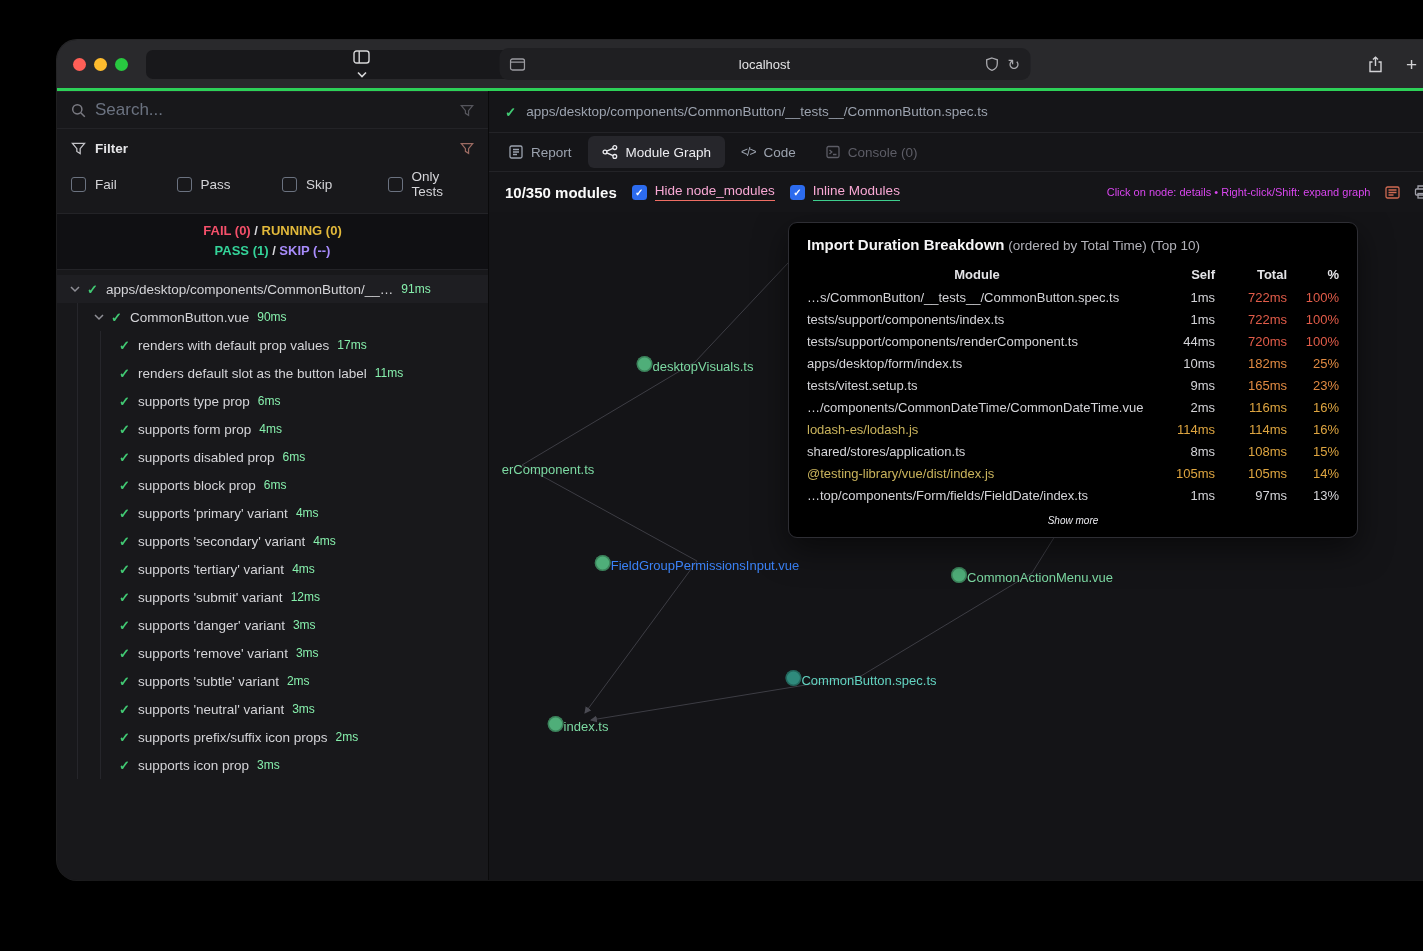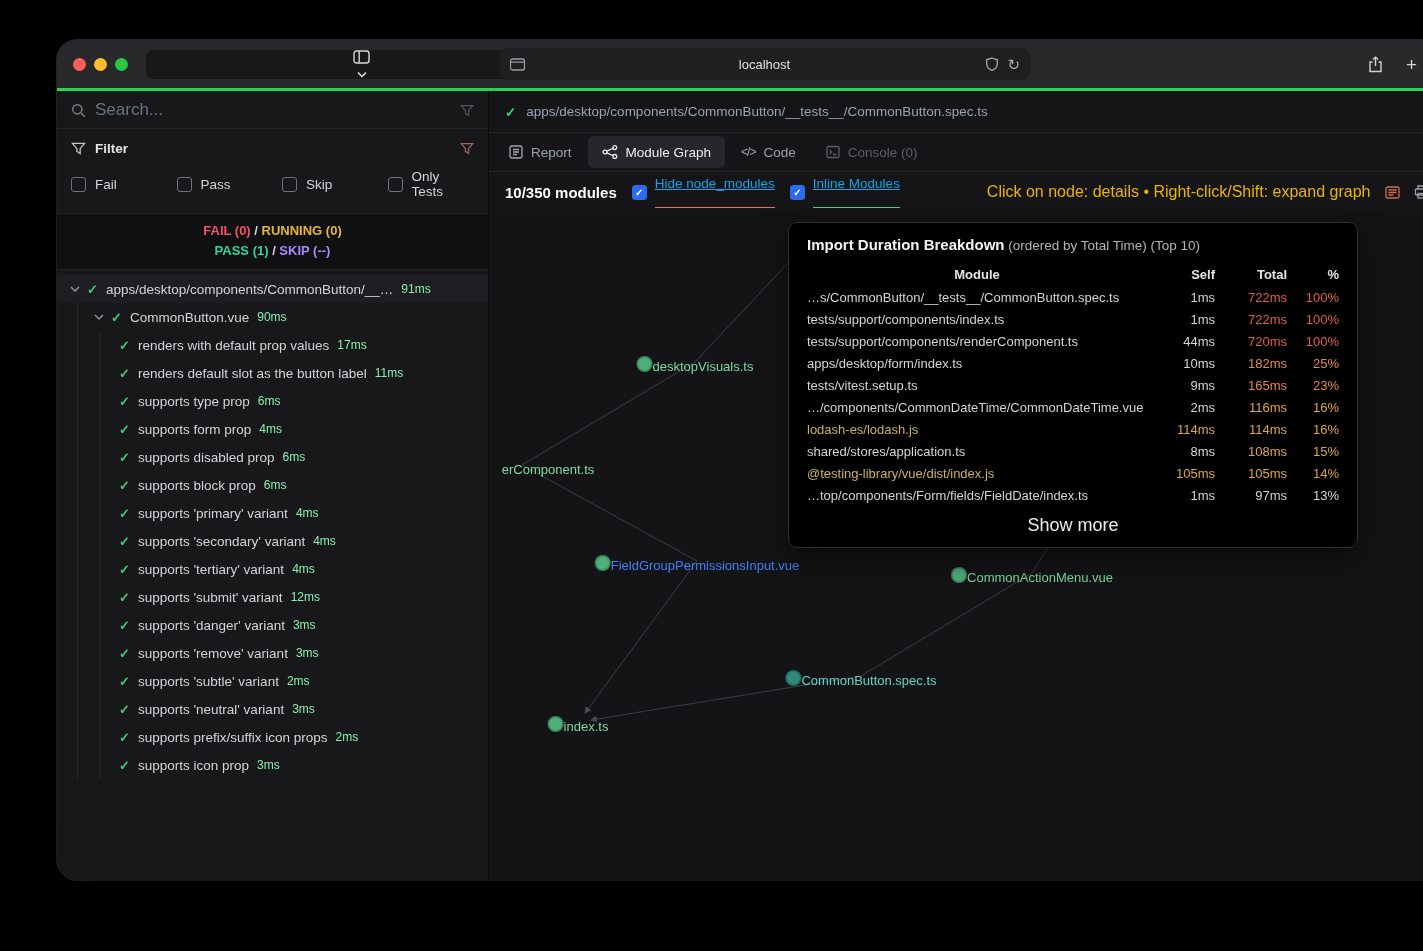--- a/index.html
+++ b/index.html
@@ -72,24 +72,24 @@
   .tabbar { height:39px; border-bottom:1px solid #232327; display:flex; align-items:stretch; padding:0 6px; gap:2px; }
   .tab { display:flex; align-items:center; gap:8px; padding:0 14px; color:#9ca3af; font-size:13.5px; cursor:pointer; border-radius:6px; margin:3px 0; }
   .tab.active { color:#ececf0; background:#26262b; }
   .tab.dim { color:#5d5d66; }
   .tab .codeglyph { font-size:12px; letter-spacing:-1px; }
 
   .controls { height:40px; display:flex; align-items:center; padding:0 16px; gap:15px; font-size:13.5px; flex-shrink:0; }
   .modcount { color:#fafafa; font-weight:700; font-size:15px; }
   .chkwrap { display:flex; align-items:center; gap:8px; cursor:pointer; }
   .bluecb { width:15px; height:15px; border-radius:3.5px; background:#2c6bee; color:#fff; font-size:10px; font-weight:700; display:flex; align-items:center; justify-content:center; }
-  .chklabel { color:#0ea5e9; padding-bottom:16px;text-decoration:underline; }
+  .chklabel { color:#f9a8d4; padding-bottom:2px; }
   .u-red { border-bottom:1.5px solid #ef6e64; }
   .u-green { border-bottom:1.5px solid #3ecf8e; }
-  .hint { margin-left:auto; color:#eab308; font-size:16px; }
+  .hint { margin-left:auto; color:#d946ef; font-size:11px; }
   .ctl-icons { display:flex; gap:14px; align-items:center; color:#a1a1aa; }
 
   .grapharea { position:relative; flex:1; overflow:hidden; background:#141417; }
   #edges-svg { position:absolute; inset:0; width:100%; height:100%; }
   .edge { stroke:#3d3d44; stroke-width:1; }
   .gnode { position:absolute; display:flex; flex-direction:row; align-items:center; transform:translate(-50%,-8px); cursor:pointer; }
   .gdot { width:16px; height:16px; border-radius:50%; box-shadow:inset 0 0 0 1.5px rgba(0,0,0,.25); }
   .glabel { margin-top:5px; font-size:13px; white-space:nowrap; }
 
   
@@ -97,21 +97,21 @@
     border-radius:9px; padding:13px 18px 8px; box-shadow:0 12px 32px rgba(0,0,0,.5); font-size:13px; }
   .bd-title { font-size:15px; color:#f4f4f5; margin-bottom:9px; }
   .bd-title b { font-weight:700; }
   .bd-title .sub { color:#b3b3ba; font-weight:400; font-size:13.5px; }
   .bd-grid { display:grid; grid-template-columns:1fr 60px 72px 52px; align-items:center; }
   .bd-head { height:24px; font-weight:700; color:#e4e4e7; }
   .bd-head .c-mod { text-align:center; }
   .bd-row { height:22px; color:#d4d4d8; }
   .c-mod { text-align:left; white-space:nowrap; overflow:hidden; text-overflow:ellipsis; padding-right:8px; }
   .c-num { text-align:right; }
-  .show-more { text-align:center; padding:9px 0 3px; color:#ececf0; font-size:18px; cursor:pointer; }
+  .show-more { text-align:center; padding:9px 0 3px; color:#ececf0; font-size:10px; cursor:pointer;font-style:italic; }
 
   svg.icon { display:block; }
 </style>
 </head>
 <body>
 
 <div class="stage">
   <div class="window">
 
     <div class="toolbar">

